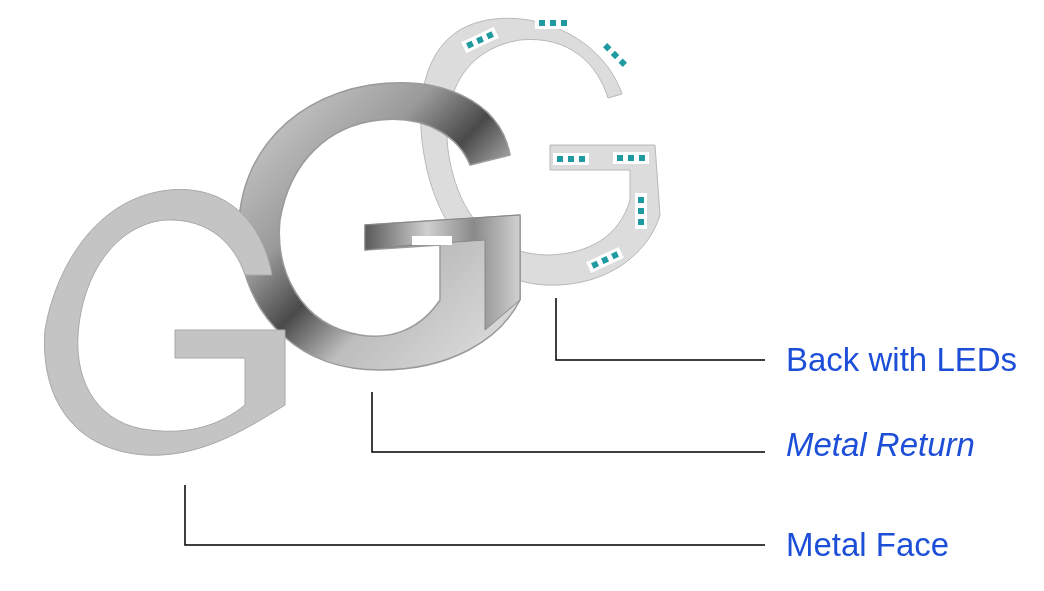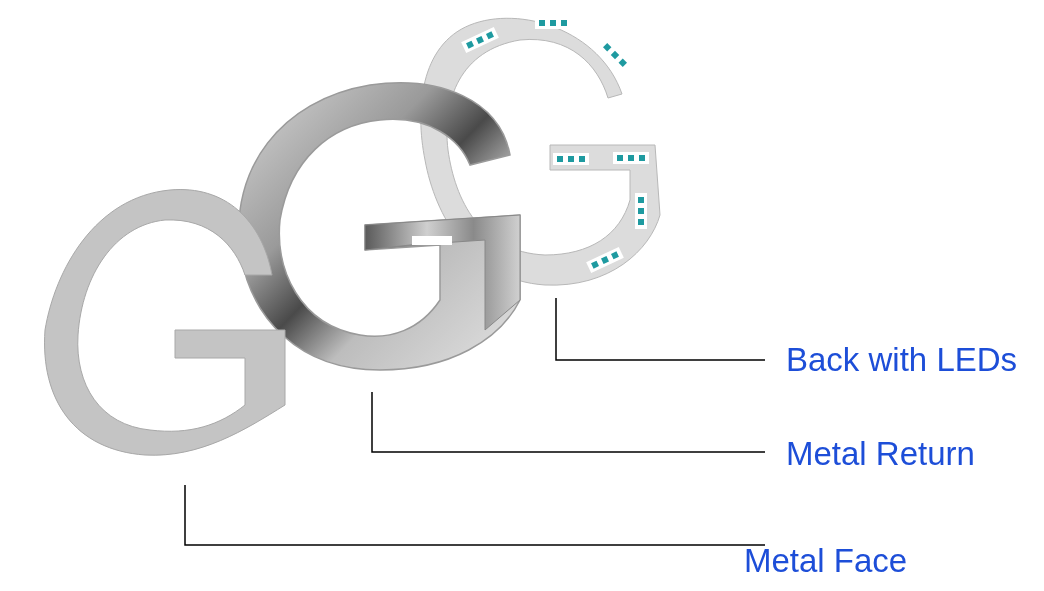--- a/index.html
+++ b/index.html
@@ -79,14 +79,14 @@
   </g>
 
   <g stroke="#000" stroke-width="1.5" fill="none">
     <polyline points="556,298 556,360 765,360"></polyline>
     <polyline points="372,392 372,452 765,452"></polyline>
     <polyline points="185,485 185,545 765,545"></polyline>
   </g>
 </svg>
 
 <div class="label" style="left:786px; top:343px;">Back with LEDs</div>
-<div class="label" style="left:786px; top:437px;">Metal Return</div>
-<div class="label" style="left:744px; top:528px;margin-top:16px;">Metal Face</div>
+<div class="label" style="left:786px; top:428px;font-style:italic;">Metal Return</div>
+<div class="label" style="left:786px; top:528px;">Metal Face</div>
 
 </body></html>

